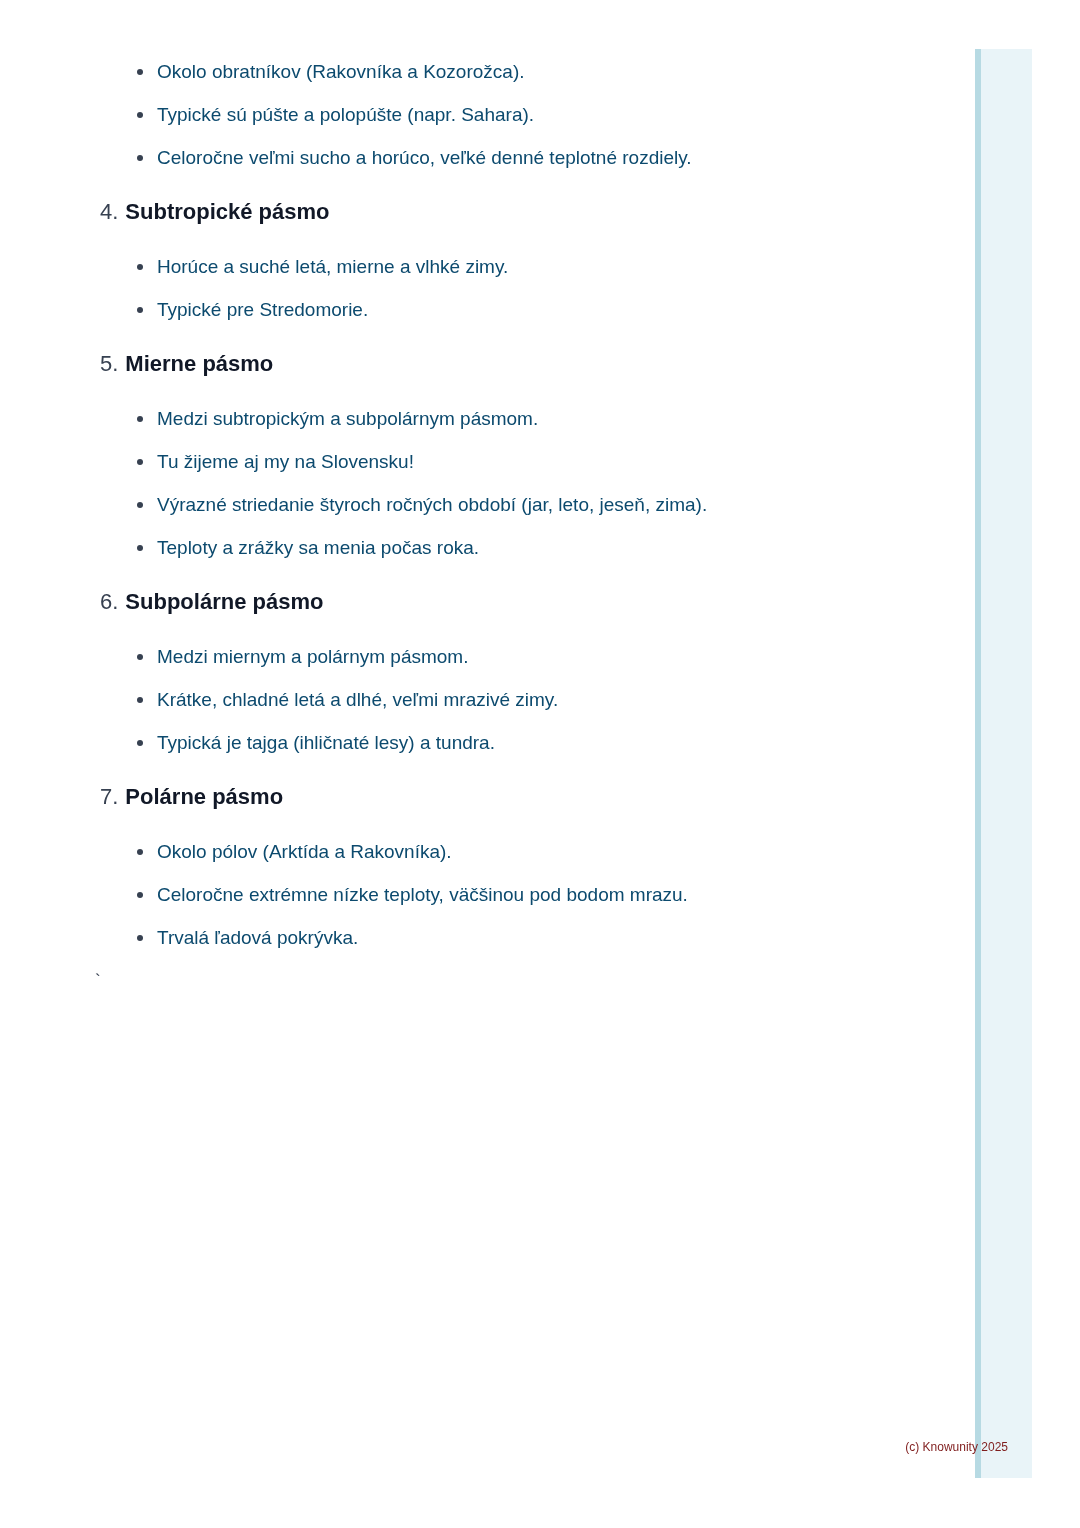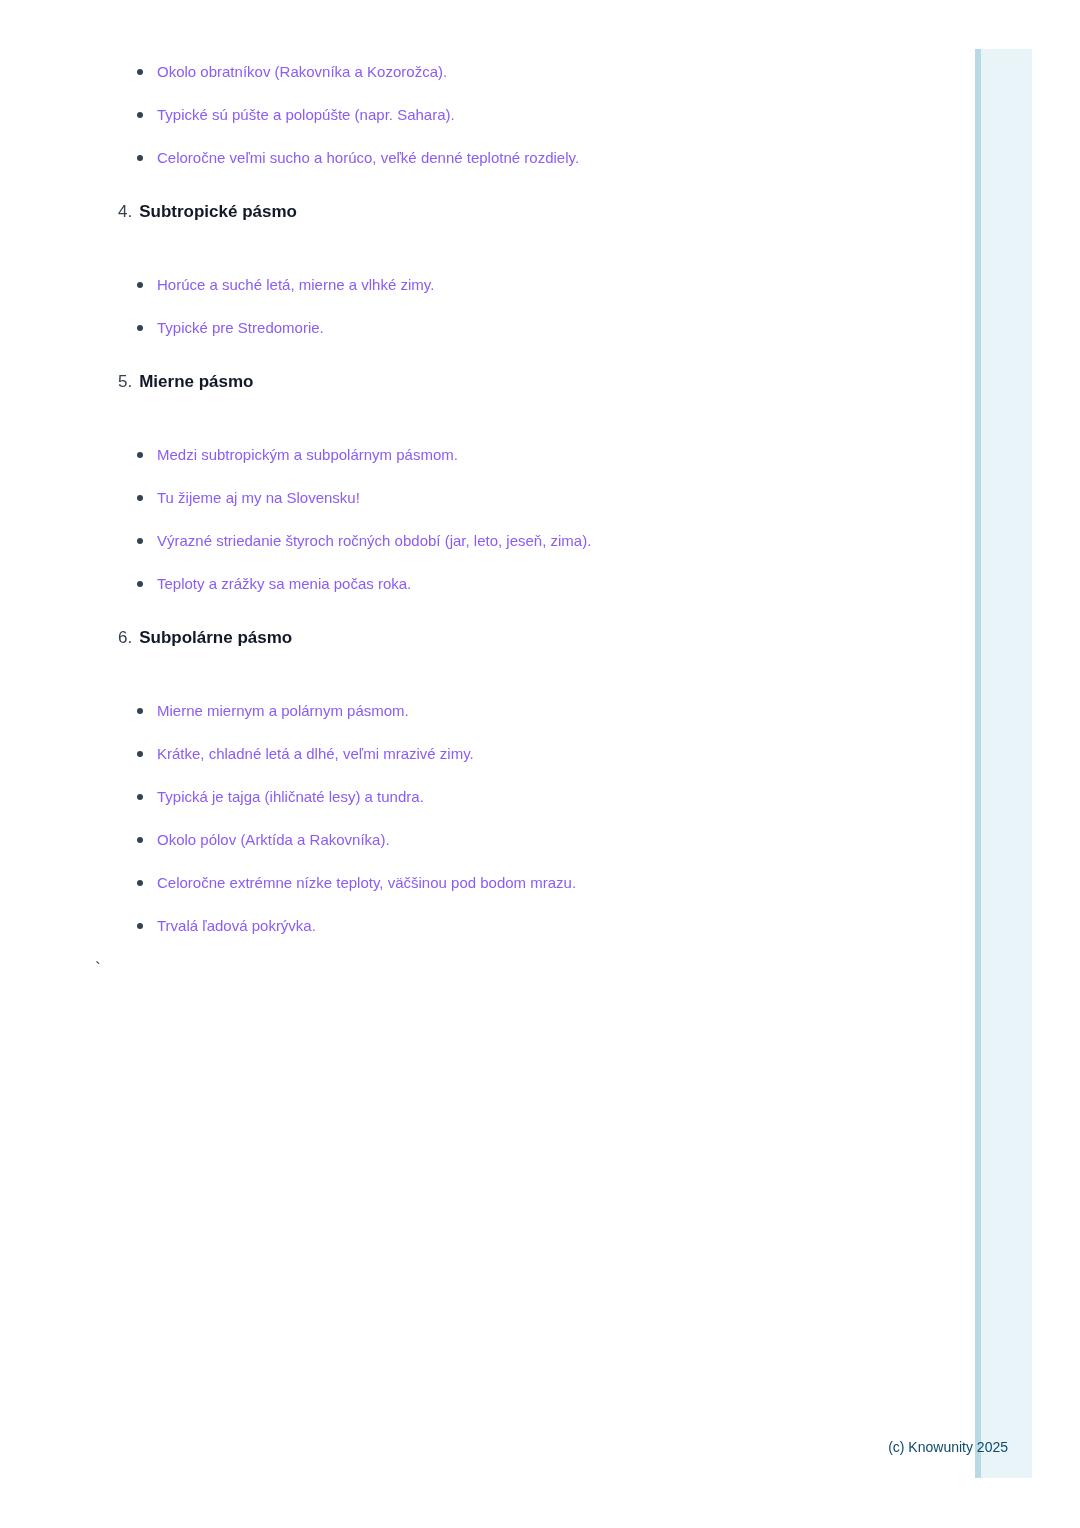--- a/index.html
+++ b/index.html
@@ -26,56 +26,56 @@
     left: 100px;
     top: 60px;
     width: 790px;
     z-index: 2;
   }
   ul.bullets { list-style: none; margin: 0; padding: 0; }
   ul.bullets li {
     position: relative;
     padding-left: 57px;
     margin: 0 0 19px 0;
-    font-size: 15px;
+    font-size: 19px;
     line-height: 24px;
-    color: #8b5cf6;
+    color: #0c4a6e;
   }
   .dot {
     position: absolute;
     left: 37px;
     top: 9px;
     width: 6px;
     height: 6px;
     border-radius: 50%;
     background: #374151;
   }
   .sec-title {
-    margin: 18px;
+    margin: 0;
     padding: 10px 0 31px 0;
-    font-size: 17px;
+    font-size: 22px;
     line-height: 25px;
     font-weight: 400;
     color: #374151;
   }
   .sec-title .num { margin-right: 7px; }
   .sec-title strong { font-weight: 700; color: #111827; }
   .stray {
     font-size: 17px;
     line-height: 24px;
     margin: 14px 0 0 -5px;
     color: #374151;
   }
   .footer {
     position: absolute;
     top: 1438px;
     right: 72px;
-    font-size: 14px;
+    font-size: 12px;
     line-height: 18px;
-    color: #0c4a6e;
+    color: #7f1d1d;
     z-index: 3;
   }
 </style>
 </head>
 <body>
 
 <div class="accent-stripe"></div>
 
 <div class="content">
 
@@ -134,34 +134,37 @@
     </ul>
   </section>
 
   <section>
     <p class="sec-title">
       <span class="num">6.</span><strong>Subpolárne pásmo</strong>
     </p>
     <ul class="bullets">
       <li>
         <span class="dot"></span>
-        <span>Mierne miernym a polárnym pásmom.</span>
+        <span>Medzi miernym a polárnym pásmom.</span>
       </li>
       <li>
         <span class="dot"></span>
         <span>Krátke, chladné letá a dlhé, veľmi mrazivé zimy.</span>
       </li>
       <li>
         <span class="dot"></span>
         <span>Typická je tajga (ihličnaté lesy) a tundra.</span>
       </li>
     </ul>
   </section>
 
   <section>
+    <p class="sec-title">
+      <span class="num">7.</span><strong>Polárne pásmo</strong>
+    </p>
     <ul class="bullets">
       <li>
         <span class="dot"></span>
         <span>Okolo pólov (Arktída a Rakovníka).</span>
       </li>
       <li>
         <span class="dot"></span>
         <span>Celoročne extrémne nízke teploty, väčšinou pod bodom mrazu.</span>
       </li>
       <li>

